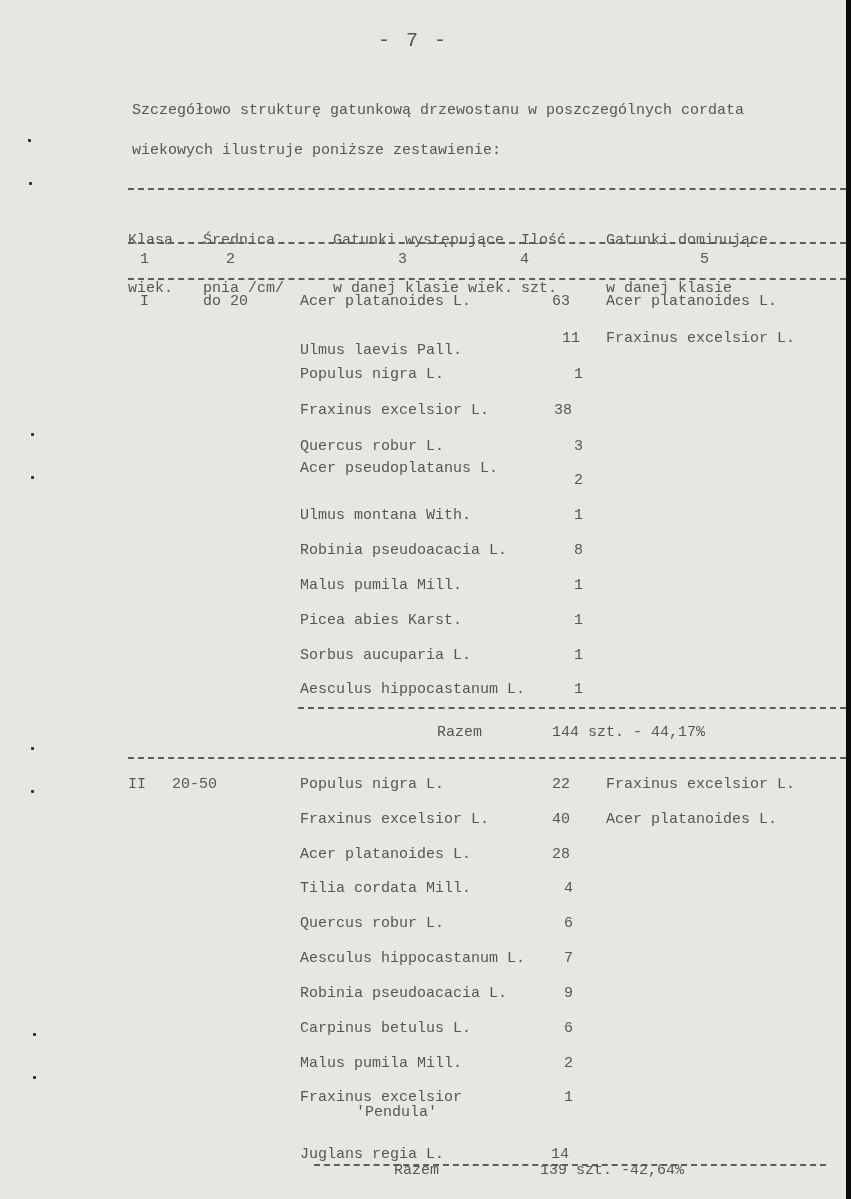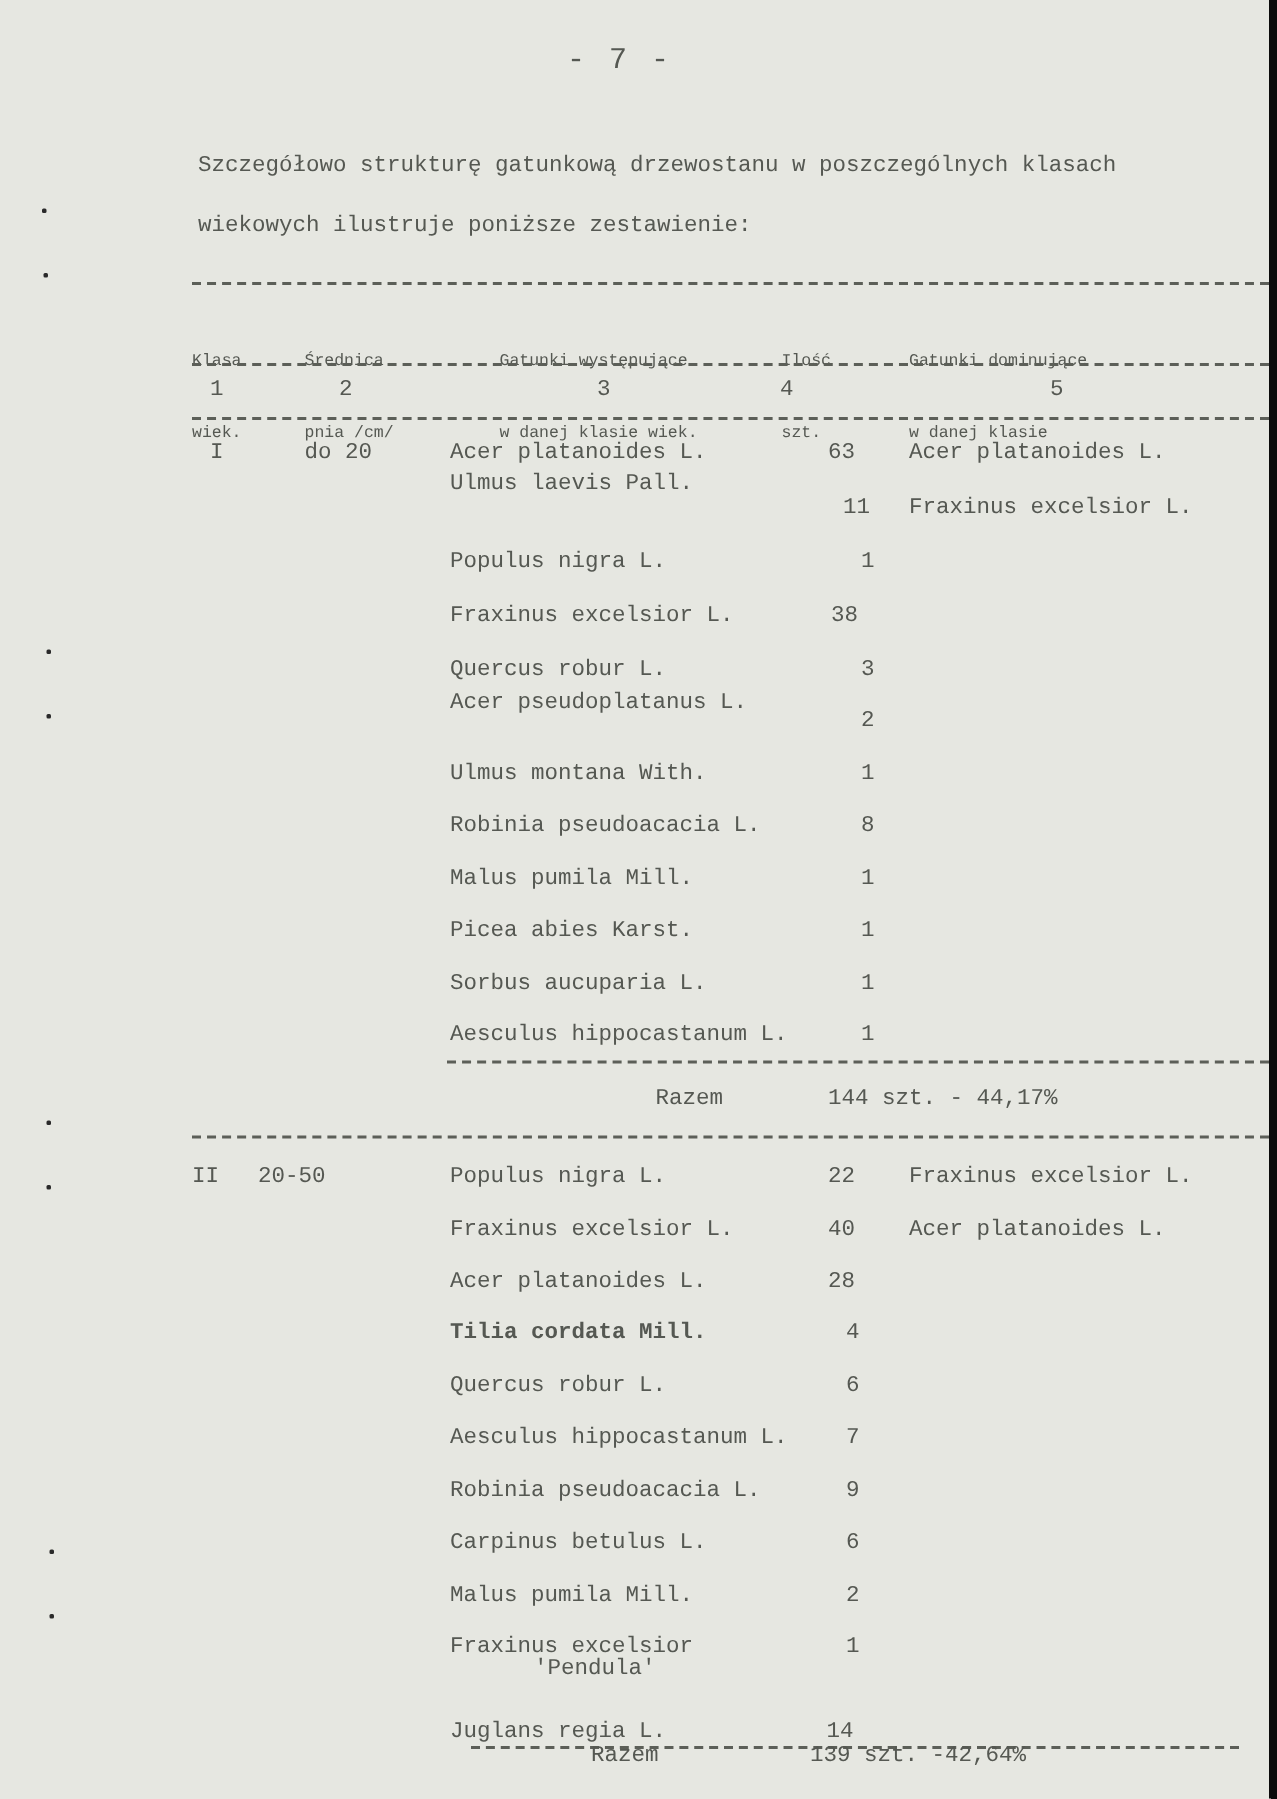--- a/index.html
+++ b/index.html
@@ -15,40 +15,40 @@
     position: absolute; top: 0; right: 0; width: 5px; height: 1199px;
     background: #0b0b0b;
   }
   .abs { position: absolute; white-space: pre; line-height: 18px; }
   .page-num { left: 378px; top: 32px; font-size: 20px; letter-spacing: 2px; }
   .intro { left: 132px; font-size: 15px; }
   .dash {
     position: absolute; height: 0;
     border-top: 2px dashed #5c5f58;
   }
-  .hdr { font-size: 11px; line-height: 16px; }
+  .hdr { font-size: 15px; line-height: 16px; }
   .speck { position: absolute; width: 3px; height: 3px; background: #2a2a2a; border-radius: 1px; }
 </style>
 </head>
 <body>
 
 <div class="right-edge"></div>
 
 <div class="speck" style="left:28px;top:139px;"></div>
 <div class="speck" style="left:29px;top:182px;"></div>
 <div class="speck" style="left:31px;top:433px;"></div>
 <div class="speck" style="left:31px;top:476px;"></div>
 <div class="speck" style="left:31px;top:747px;"></div>
 <div class="speck" style="left:31px;top:790px;"></div>
 <div class="speck" style="left:33px;top:1033px;"></div>
 <div class="speck" style="left:33px;top:1076px;"></div>
 
 <div class="abs page-num">- 7 -</div>
 
-<div class="abs intro" style="top:102px;">Szczegółowo strukturę gatunkową drzewostanu w poszczególnych klasach</div>
+<div class="abs intro" style="top:102px;">Szczegółowo strukturę gatunkową drzewostanu w poszczególnych cordata</div>
 <div class="abs intro" style="top:142px;">wiekowych ilustruje poniższe zestawienie:</div>
 
 <div class="dash" style="left:128px; top:188px; width:718px;"></div>
 
 <div class="abs hdr" style="left:128px; top:201px;">
   <div>Klasa</div>
   <div>wiek.</div>
 </div>
 <div class="abs hdr" style="left:203px; top:201px;">
   <div>Średnica</div>
@@ -78,21 +78,21 @@
 <div class="dash" style="left:128px; top:278px; width:718px;"></div>
 
 <div class="abs" style="left:140px; top:293px;">I</div>
 <div class="abs" style="left:203px; top:293px;">do 20</div>
 
 <div>
   <div class="abs" style="left:300px; top:293px;">Acer platanoides L.</div>
   <div class="abs" style="left:552px; top:293px;">63</div>
   <div class="abs" style="left:606px; top:293px;">Acer platanoides L.</div>
 
-  <div class="abs" style="left:300px; top:314px;text-align:center;">Ulmus laevis Pall.</div>
+  <div class="abs" style="left:300px; top:342px;text-align:center;">Ulmus laevis Pall.</div>
   <div class="abs" style="left:562px; top:330px;">11</div>
   <div class="abs" style="left:606px; top:330px;">Fraxinus excelsior L.</div>
 
   <div class="abs" style="left:300px; top:366px;">Populus nigra L.</div>
   <div class="abs" style="left:574px; top:366px;">1</div>
 
   <div class="abs" style="left:300px; top:402px;">Fraxinus excelsior L.</div>
   <div class="abs" style="left:554px; top:402px;">38</div>
 
   <div class="abs" style="left:300px; top:438px;">Quercus robur L.</div>
@@ -135,21 +135,21 @@
   <div class="abs" style="left:552px; top:776px;">22</div>
   <div class="abs" style="left:606px; top:776px;">Fraxinus excelsior L.</div>
 
   <div class="abs" style="left:300px; top:811px;">Fraxinus excelsior L.</div>
   <div class="abs" style="left:552px; top:811px;">40</div>
   <div class="abs" style="left:606px; top:811px;">Acer platanoides L.</div>
 
   <div class="abs" style="left:300px; top:846px;">Acer platanoides L.</div>
   <div class="abs" style="left:552px; top:846px;">28</div>
 
-  <div class="abs" style="left:300px; top:880px;font-weight:bold;">Tilia cordata Mill.</div>
+  <div class="abs" style="left:300px; top:880px;">Tilia cordata Mill.</div>
   <div class="abs" style="left:564px; top:880px;">4</div>
 
   <div class="abs" style="left:300px; top:915px;">Quercus robur L.</div>
   <div class="abs" style="left:564px; top:915px;">6</div>
 
   <div class="abs" style="left:300px; top:950px;">Aesculus hippocastanum L.</div>
   <div class="abs" style="left:564px; top:950px;">7</div>
 
   <div class="abs" style="left:300px; top:985px;">Robinia pseudoacacia L.</div>
   <div class="abs" style="left:564px; top:985px;">9</div>

